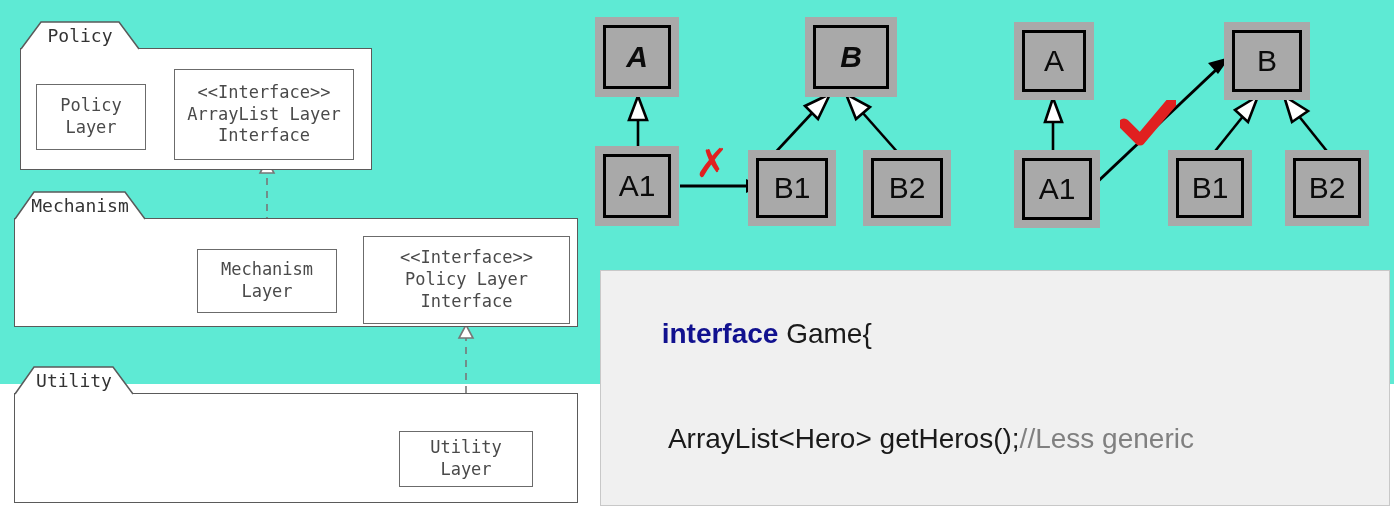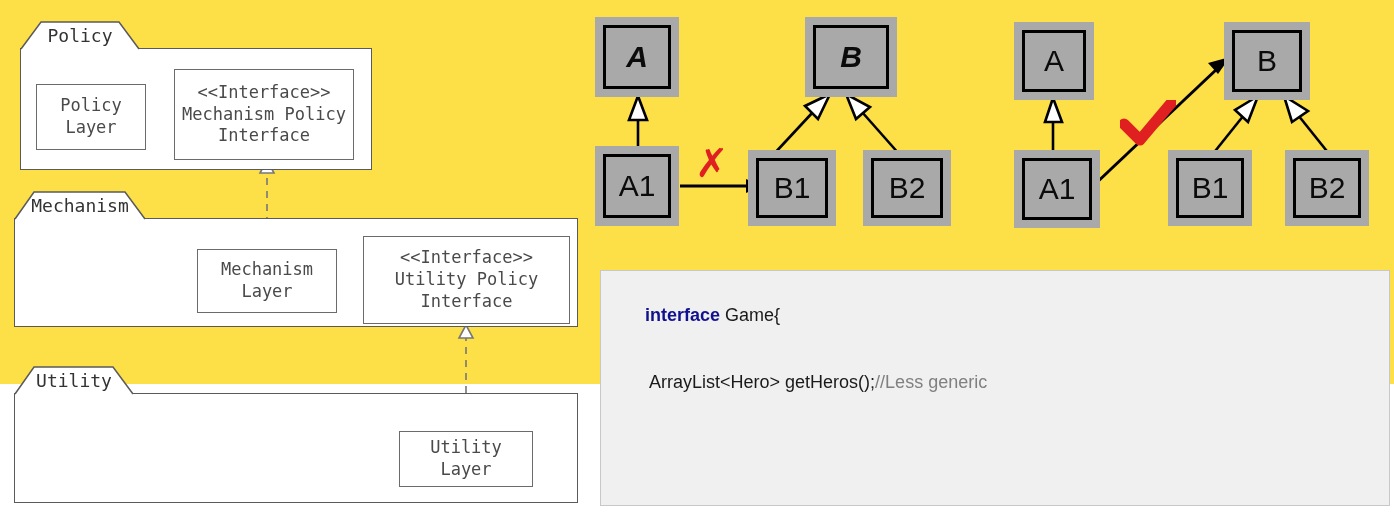--- a/index.html
+++ b/index.html
@@ -1,18 +1,18 @@
 <!DOCTYPE html>
 <html><head>
 <meta charset="utf-8">
 <style>
   html,body{margin:0;padding:0;background:#ffffff;}
   body{width:1394px;height:516px;overflow:hidden;
        font-family:"Liberation Sans",sans-serif;}
-  #root{position:relative;width:1394px;height:384px;background:#fde047;}
+  #root{position:relative;width:1394px;height:384px;background:#5eead4;}
 
   
   .abs{position:absolute;}
 
   
   .pkg{position:absolute;border:1.5px solid #5a5a5a;background:#fff;box-sizing:border-box;}
   .pkg-tab{position:absolute;height:30px;}
   .pkg-tab svg{display:block;}
   .pkg-tab-label{position:absolute;left:0;top:0;width:100%;height:30px;
      display:flex;align-items:center;justify-content:center;
@@ -28,21 +28,21 @@
   .cbox{position:absolute;background:#a9a9a9;box-sizing:border-box;
         display:flex;align-items:center;justify-content:center;padding:8px;}
   .cbox .inner{width:100%;height:100%;border:3px solid #000;box-sizing:border-box;
         display:flex;align-items:center;justify-content:center;
         font-family:"Liberation Sans",sans-serif;font-size:30px;color:#0b0b0b;}
   .cbox .inner.ital{font-style:italic;font-weight:600;}
 
   
   #code-panel{position:absolute;background:#f0f0f0;border:1px solid #c8c8c8;
      box-sizing:border-box;padding:10px 0 10px 14px;}
-  .codeline{font-family:"Liberation Sans",sans-serif;font-size:18px;color:#1a1a1a;
+  .codeline{font-family:"Liberation Sans",sans-serif;font-size:28px;color:#1a1a1a;
      line-height:1.25;white-space:pre;}
   .kw{color:#11118f;font-weight:bold;}
   .cmt{color:#808080;}
 
   .markx{position:absolute;color:#e02020;font-weight:bold;font-size:40px;
      font-family:"DejaVu Sans",sans-serif;line-height:1;}
   .markchk{position:absolute;line-height:1;}
 </style>
 </head>
 <body>
@@ -74,40 +74,40 @@
       <span class="pkg-tab-label">Policy</span>
     </div>
 
     <div class="clsbox" style="left:36px;top:84px;width:110px;height:66px;">
       <span class="ln">Policy</span>
       <span class="ln">Layer</span>
     </div>
 
     <div class="clsbox" style="left:174px;top:69px;width:180px;height:91px;">
       <span class="ln">&lt;&lt;Interface&gt;&gt;</span>
-      <span class="ln">Mechanism Policy</span>
+      <span class="ln">ArrayList Layer</span>
       <span class="ln">Interface</span>
     </div>
 
     <div class="pkg" style="left:14px;top:218px;width:564px;height:109px;"></div>
     <div class="pkg-tab" style="left:14px;top:190px;width:132px;height:30px;">
       <svg width="132" height="30" viewBox="0 0 132 30">
         <path d="M1,29 L20,2 L111,2 L131,29" fill="#fff" stroke="#5a5a5a" stroke-width="1.5"></path>
       </svg>
       <span class="pkg-tab-label">Mechanism</span>
     </div>
 
     <div class="clsbox" style="left:197px;top:249px;width:140px;height:64px;">
       <span class="ln">Mechanism</span>
       <span class="ln">Layer</span>
     </div>
 
     <div class="clsbox" style="left:363px;top:236px;width:207px;height:88px;">
       <span class="ln">&lt;&lt;Interface&gt;&gt;</span>
-      <span class="ln">Utility Policy</span>
+      <span class="ln">Policy Layer</span>
       <span class="ln">Interface</span>
     </div>
 
     <div class="pkg" style="left:14px;top:393px;width:564px;height:110px;"></div>
     <div class="pkg-tab" style="left:14px;top:365px;width:120px;height:30px;">
       <svg width="120" height="30" viewBox="0 0 120 30">
         <path d="M1,29 L20,2 L99,2 L119,29" fill="#fff" stroke="#5a5a5a" stroke-width="1.5"></path>
       </svg>
       <span class="pkg-tab-label">Utility</span>
     </div>

